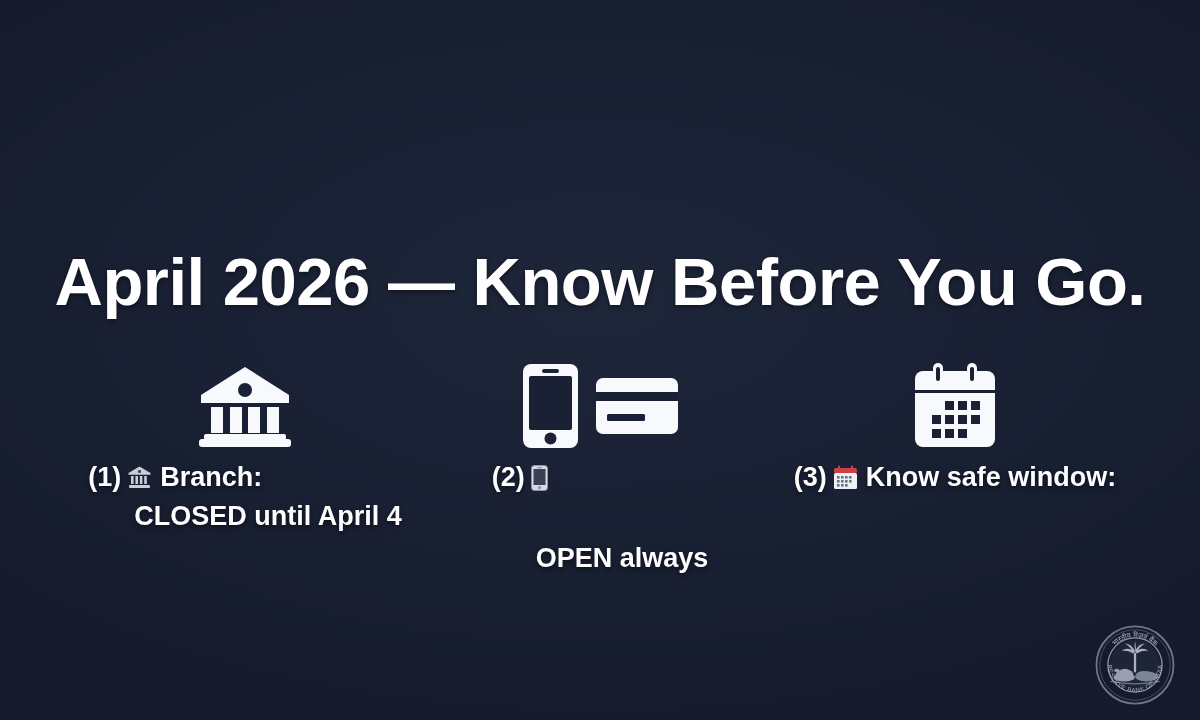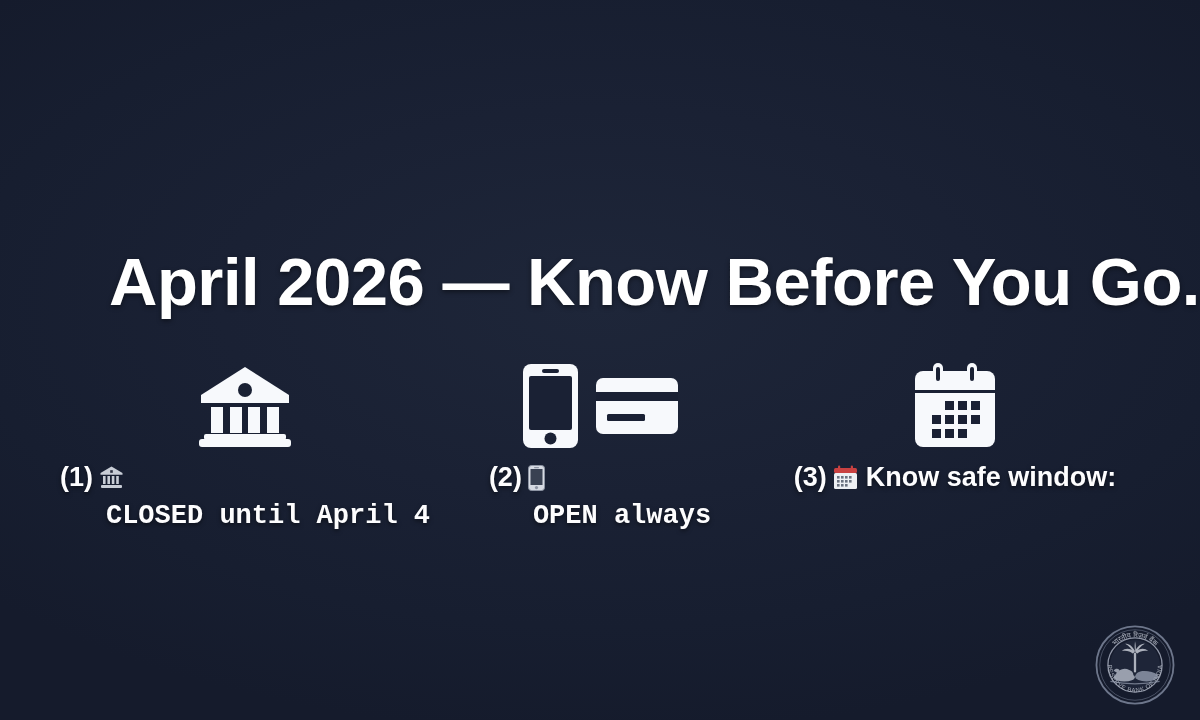--- a/index.html
+++ b/index.html
@@ -23,21 +23,21 @@
       radial-gradient(ellipse 70% 60% at 50% 42%, #1e2639 0%, #1a2134 45%, #171e30 75%, #151b2c 100%);
     overflow: hidden;
   }
 
   
   .title {
     position: absolute;
     left: 0;
     right: 0;
     top: 248px;
-    text-align: right;
+    text-align: center;
     color: #ffffff;
     font-size: 67px;
     font-weight: bold;
     letter-spacing: -0.5px;
     line-height: 1;
     white-space: nowrap;
     text-shadow: 0 2px 5px rgba(0,0,0,0.45);
   }
 
   
@@ -78,23 +78,22 @@
     text-shadow: 0 2px 4px rgba(0,0,0,0.5);
   }
   .cap-line {
     display: flex;
     align-items: center;
   }
   .cap-line-1 { justify-content: flex-start; }
   .cap-line-2 {
     justify-content: flex-end;
     padding-left: 46px;
-    font-family: Liberation Mono, monospace;
-  }
-  .col-2 .cap-line-2 { padding-left: 44px; }
+  }
+  .col-2 .cap-line-2 { padding-left: 44px; margin-top: 42px; }
   .col-3 .cap-line-2 { padding-left: 88px; }
 
   .num { margin-right: 6px; }
   .inline-emoji {
     display: inline-flex;
     margin-right: 8px;
     vertical-align: middle;
   }
   .cap-text { display: inline-block; }
 
@@ -141,20 +140,21 @@
             <svg width="25" height="25" viewBox="0 0 25 25">
               <path d="M12.5 1.5 L23.5 8 L23.5 9.8 L1.5 9.8 L1.5 8 Z" fill="#c8cdd6"></path>
               <rect x="11.2" y="5.2" width="2.6" height="2.6" fill="#2b3040"></rect>
               <rect x="4" y="11" width="2.6" height="8" fill="#c8cdd6"></rect>
               <rect x="8.4" y="11" width="2.6" height="8" fill="#c8cdd6"></rect>
               <rect x="12.8" y="11" width="2.6" height="8" fill="#c8cdd6"></rect>
               <rect x="17.2" y="11" width="2.6" height="8" fill="#c8cdd6"></rect>
               <rect x="2" y="20" width="21" height="3" rx="1" fill="#c8cdd6"></rect>
             </svg>
           </span>
+          <span class="cap-text">Branch:</span>
         </div>
         <div class="cap-line cap-line-2">
           <span class="cap-text">CLOSED until April 4</span>
         </div>
       </div>
     </div>
 
     <div class="col col-2">
       <div class="icon-row">
         <span>

